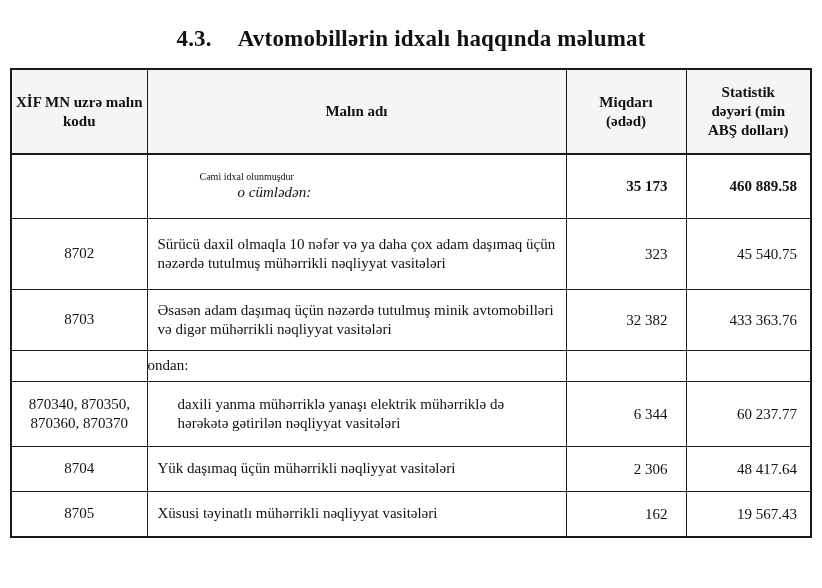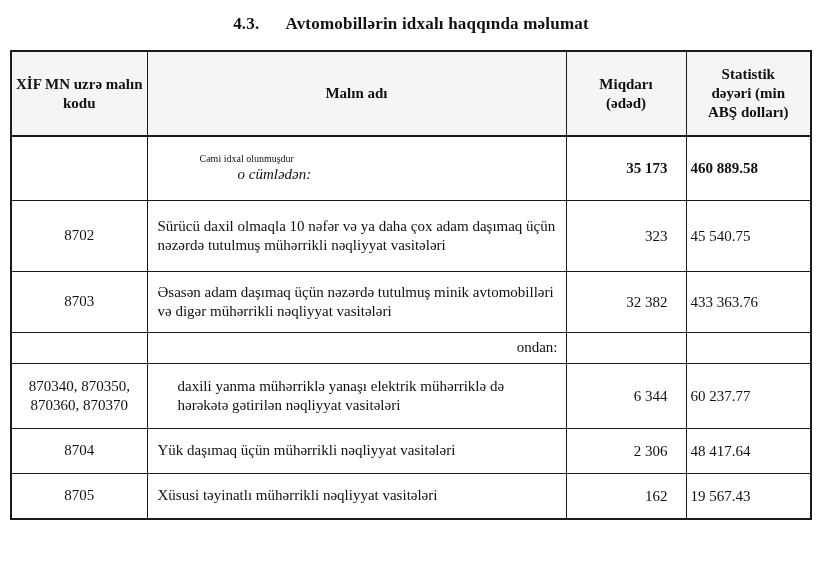--- a/index.html
+++ b/index.html
@@ -11,24 +11,24 @@
     overflow: hidden;
     font-family: "Liberation Serif", "DejaVu Serif", serif;
     color: #111111;
   }
   .page {
     width: 822px;
     height: 588px;
     position: relative;
   }
   .doc-title {
-    padding-top: 14px;
+    padding-top: 26px;
     text-align: center;
     font-weight: bold;
-    font-size: 17px;
+    font-size: 23px;
     letter-spacing: 0.2px;
   }
   .doc-title .t-num { margin-right: 26px; }
 
   table.import-table {
     border-collapse: collapse;
     table-layout: fixed;
     width: 800px;
     margin: 16px auto 0 auto;
     border: 2px solid #1a1a1a;
@@ -51,36 +51,36 @@
     height: 79px;
     border-bottom: 2px solid #1a1a1a;
     line-height: 1.25;
   }
   .hq-inner { display: block; max-width: 80px; margin: 12px auto; }
   .hv-inner { display: block; max-width: 88px; margin: 0 auto; }
 
   td.cell-code { text-align: center; line-height: 1.3; }
   td.cell-name { text-align: left; padding-left: 10px; padding-right: 8px; line-height: 1.3; }
   td.cell-qty  { text-align: right; padding-right: 18px; }
-  td.cell-val  { padding-right: 13px; }
+  td.cell-val  { text-align: right; padding-right: 13px; }
 
   tr.r-total   td { height: 59px; }
   tr.r-8702    td { height: 66px; }
   tr.r-8703    td { height: 56px; }
   tr.r-section td { height: 26px; }
   tr.r-sub1    td { height: 60px; }
   tr.r-sub2    td { height: 52px; }
   tr.r-8704    td { height: 40px; }
   tr.r-8705    td { height: 40px; }
 
   tr.r-total .name-main { display: block; font-weight: normal; font-size: 10px; padding-left: 42px; }
   tr.r-total .name-sub  { display: block; font-style: italic; padding-left: 80px; }
   tr.r-total td.cell-qty, tr.r-total td.cell-val { font-weight: bold; }
 
-  tr.r-section td.cell-name { text-align: right; padding-left: 0; }
+  tr.r-section td.cell-name { text-align: left; padding-left: 0; }
   tr.r-sub1 td.cell-name, tr.r-sub2 td.cell-name { padding-left: 30px; }
 </style>
 </head>
 <body>
 
 <div class="page">
 
   <div class="doc-title">
     <span class="t-num">4.3.</span><span>Avtomobillərin idxalı haqqında məlumat</span>
   </div>

